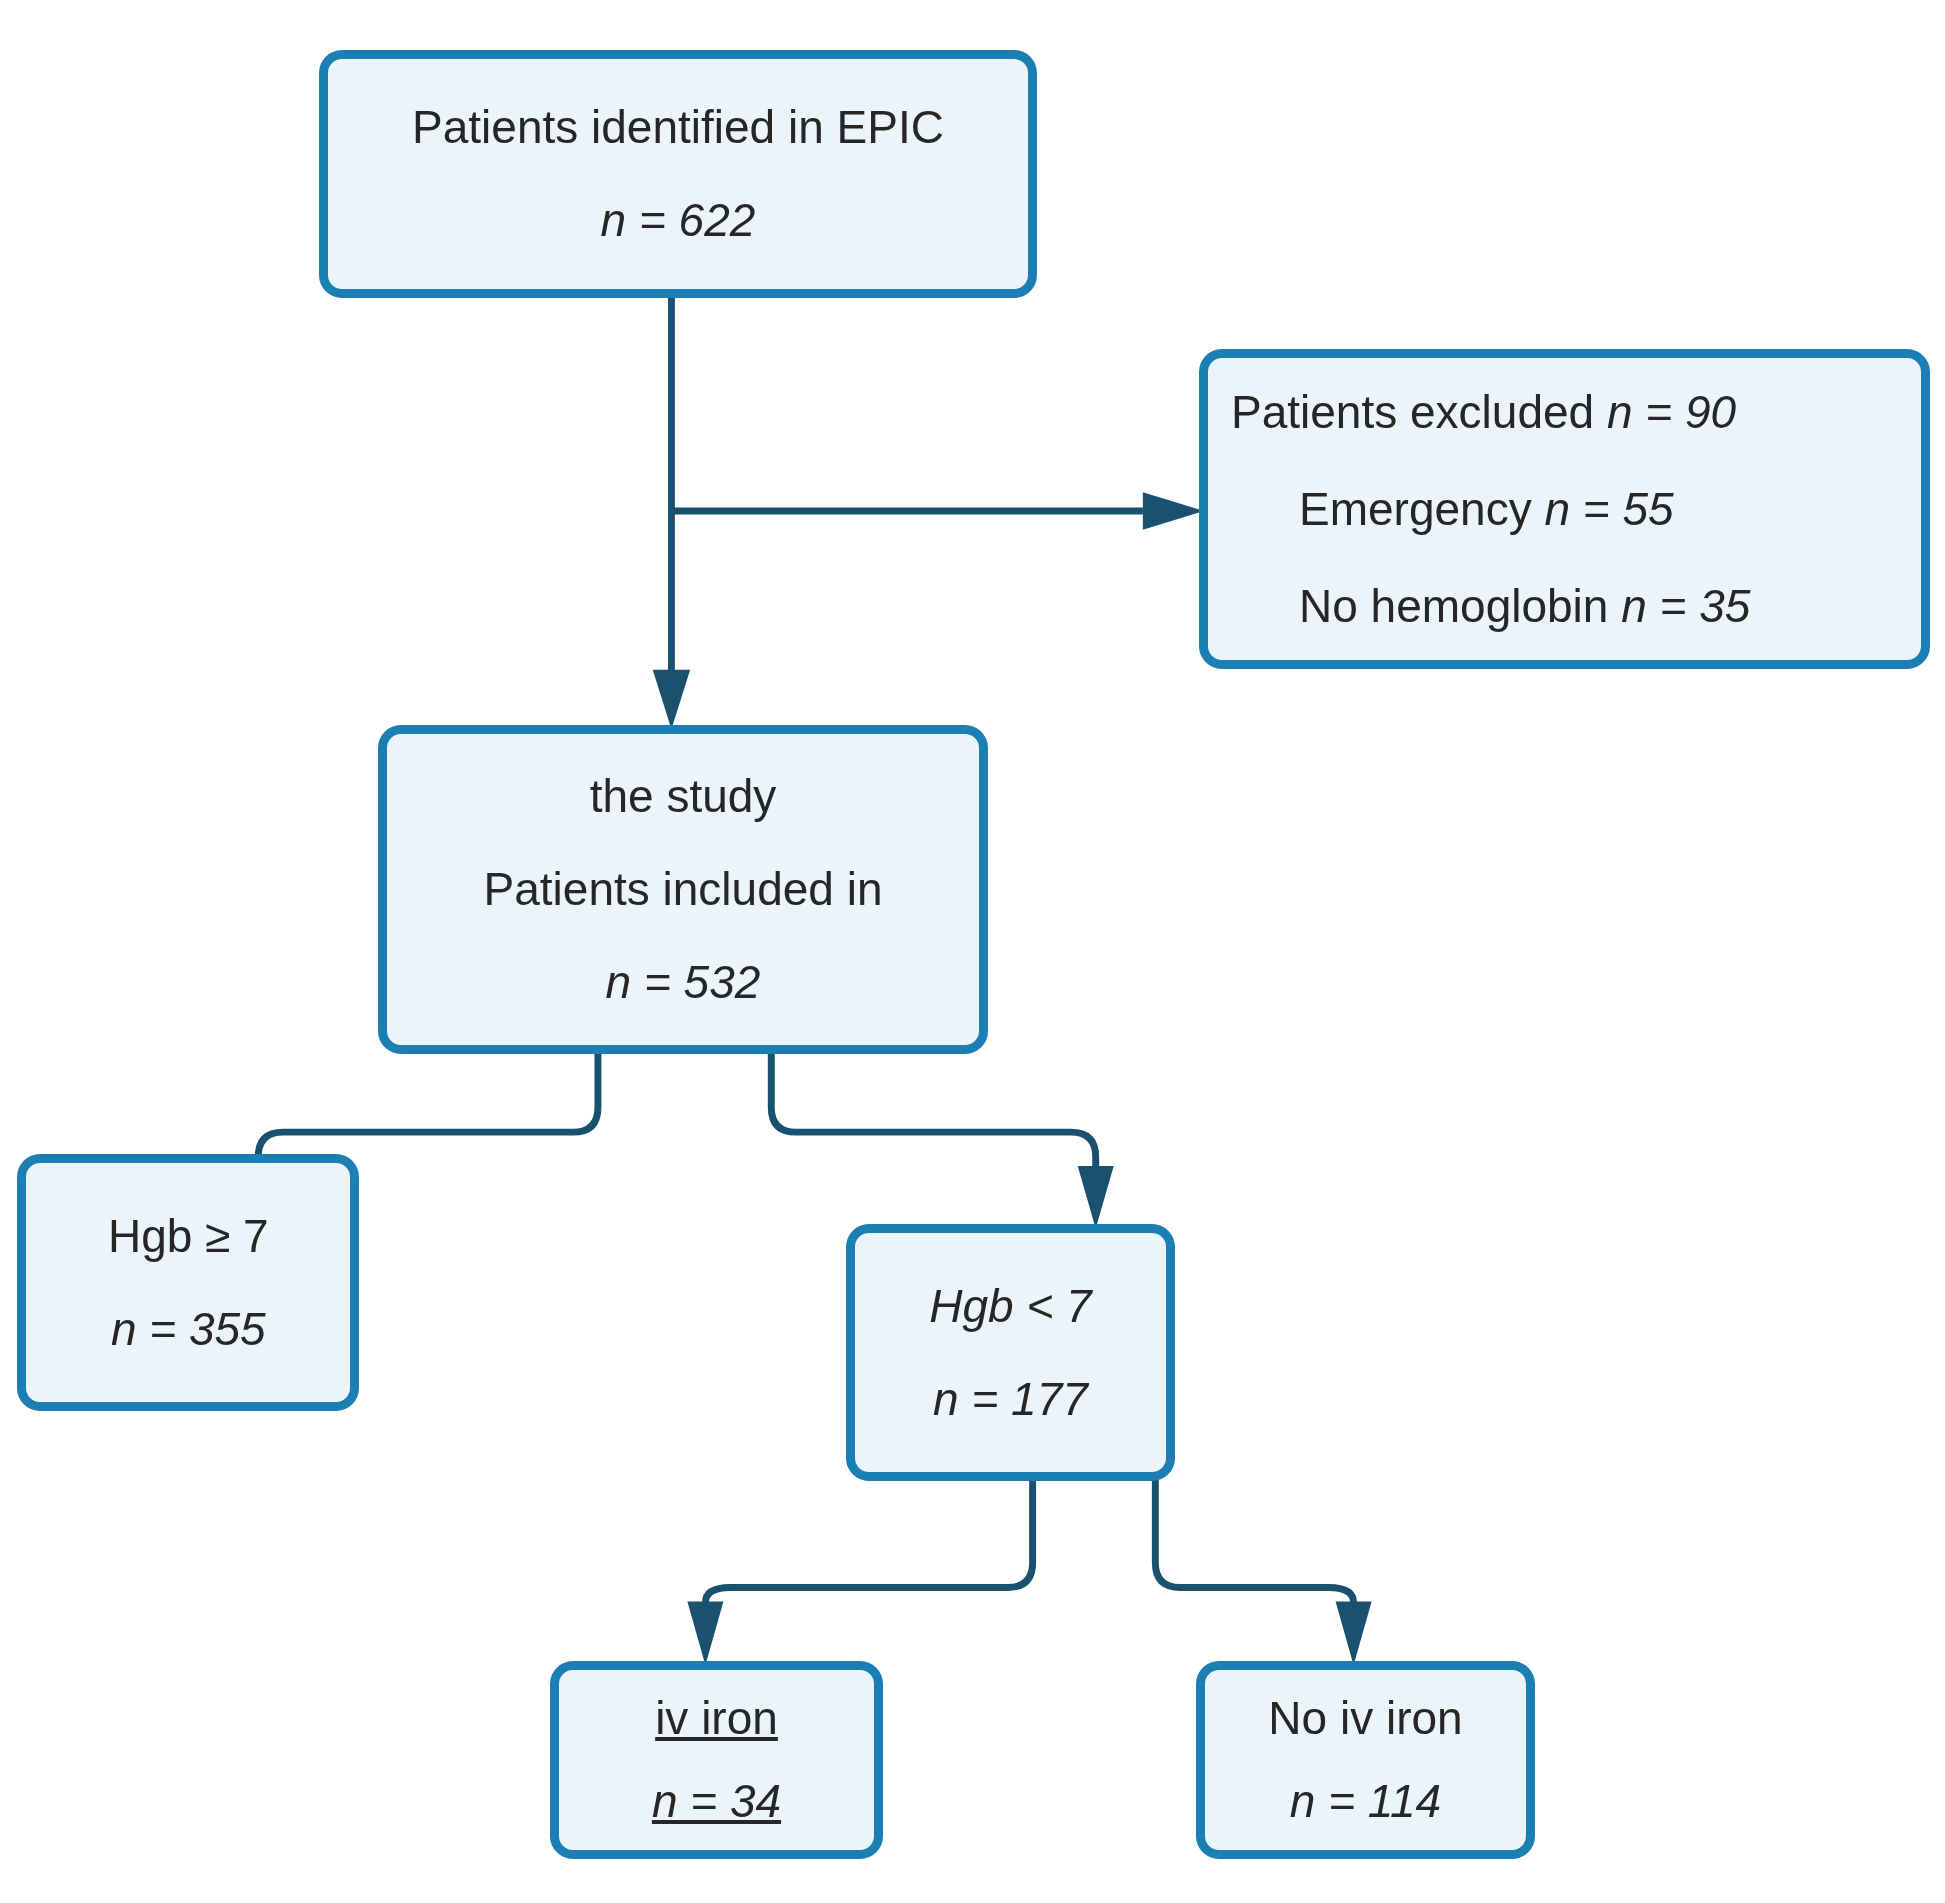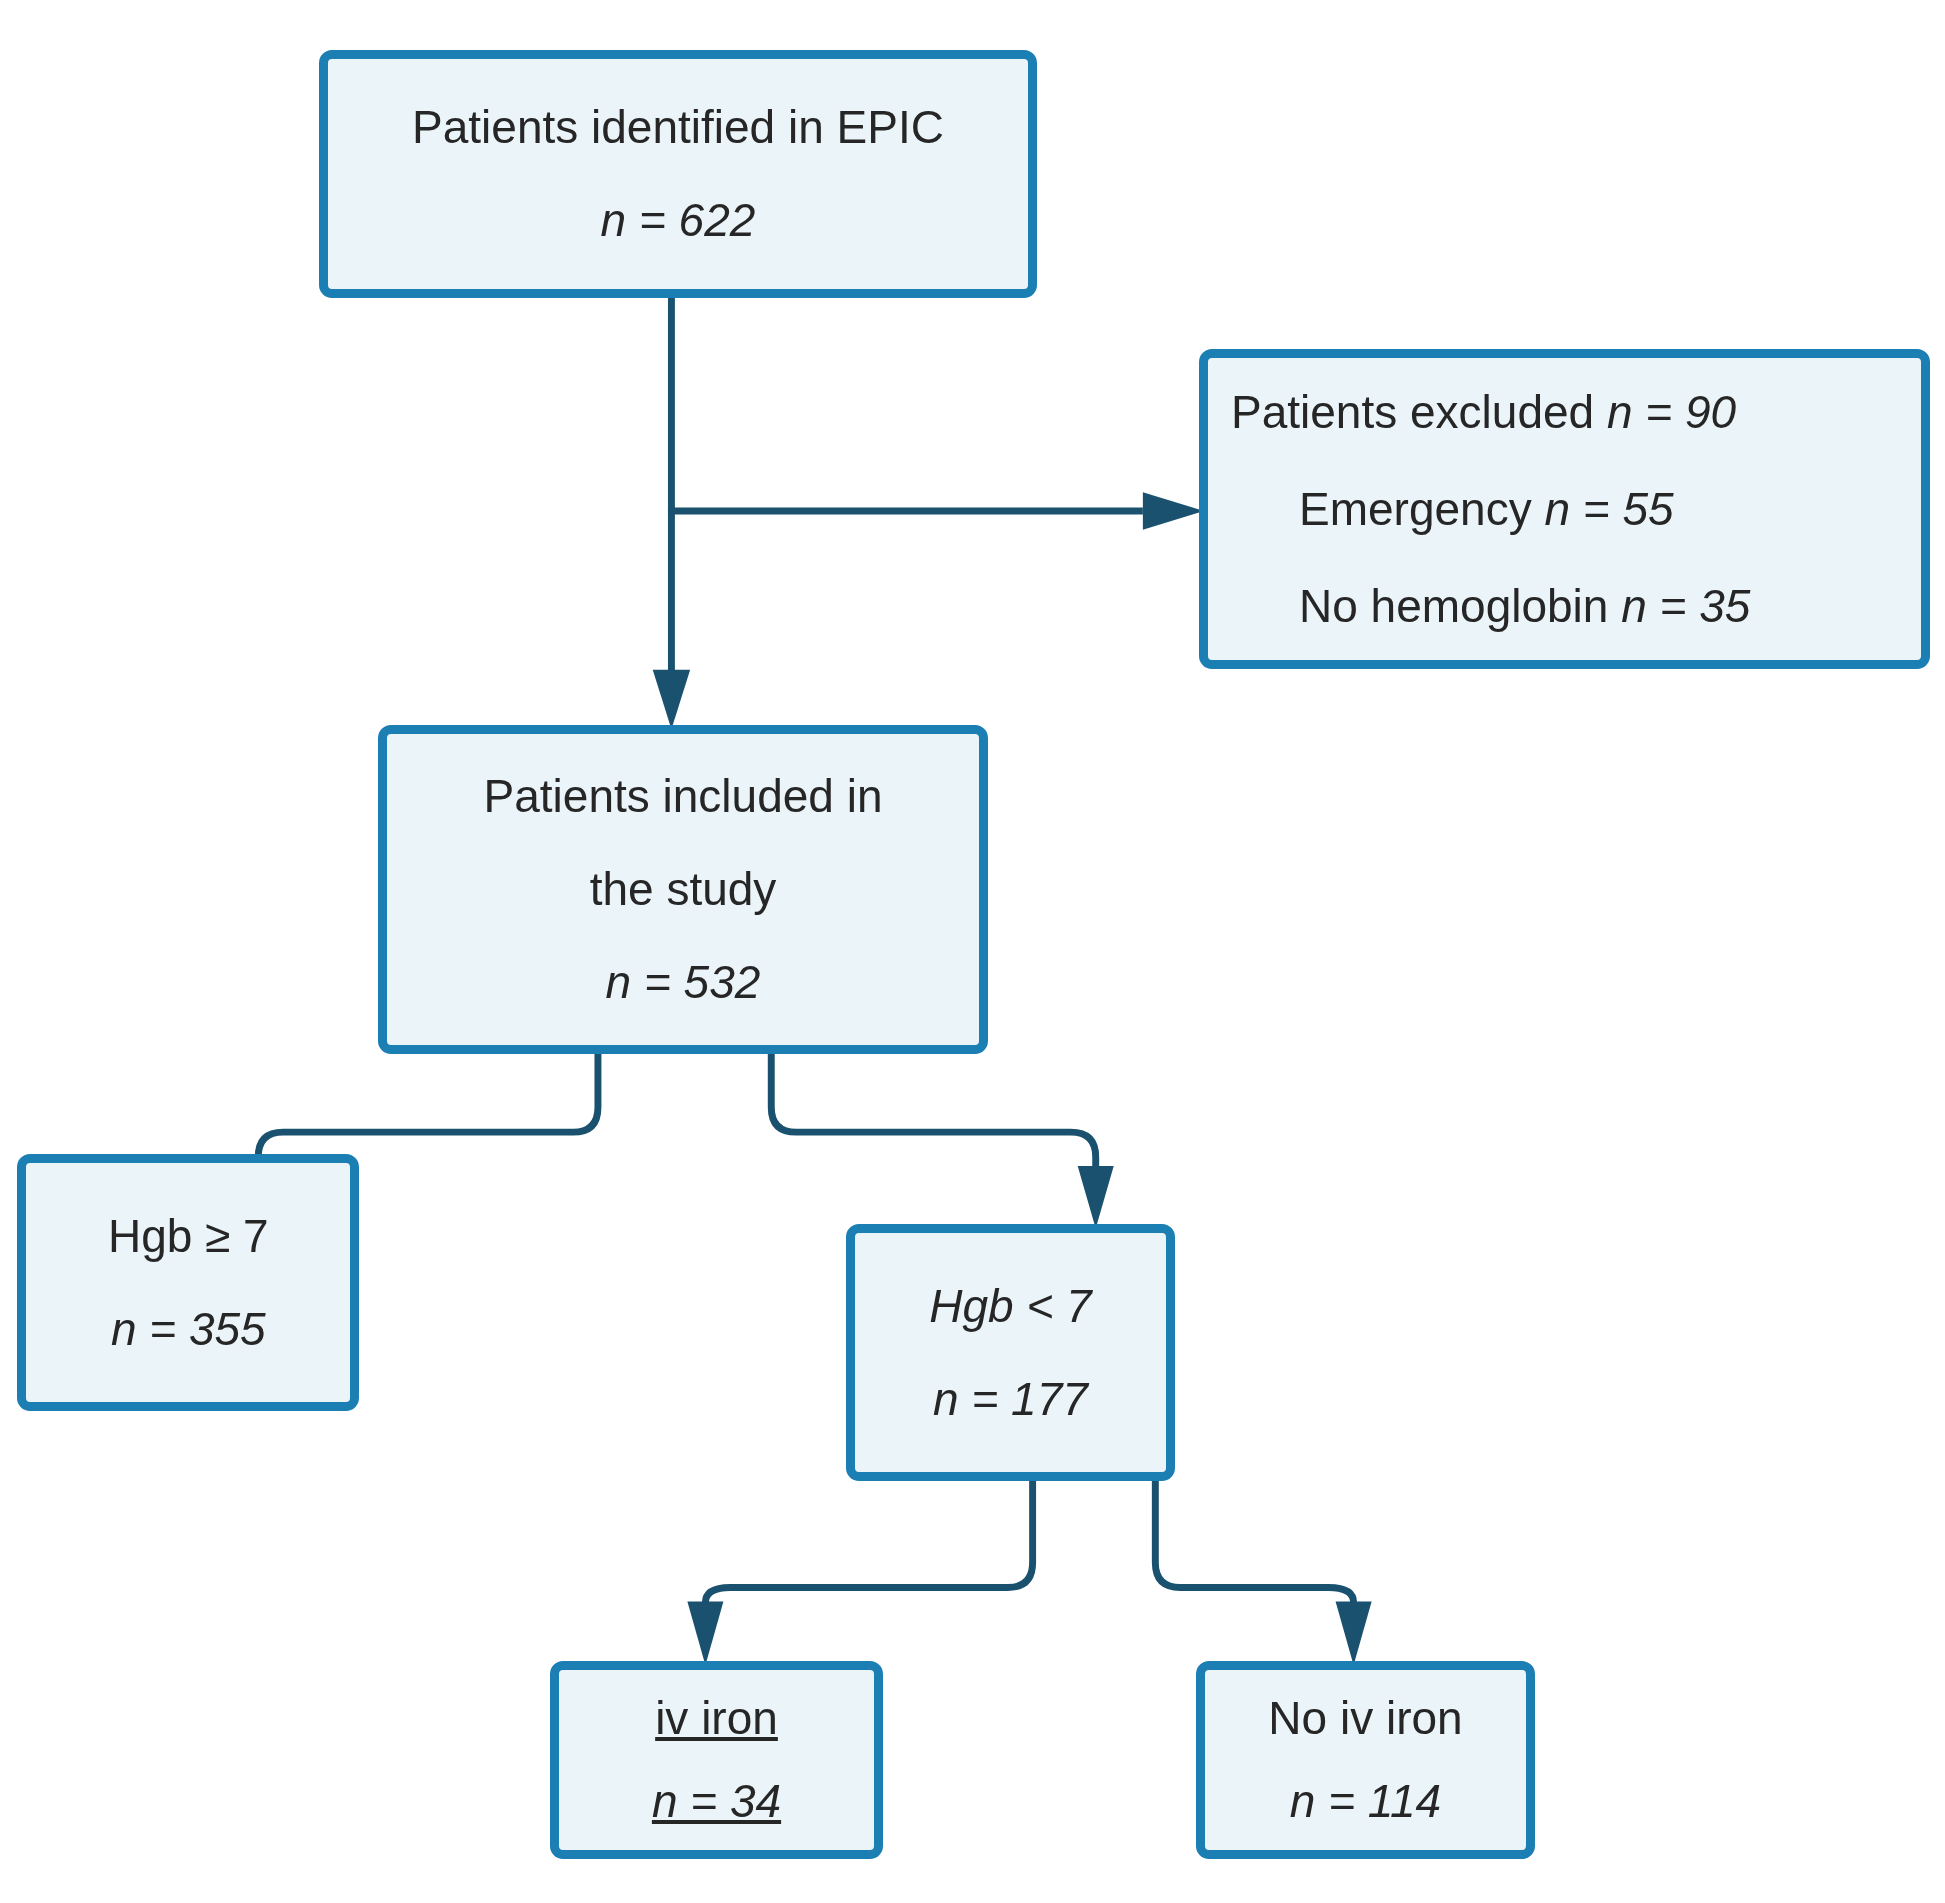--- a/index.html
+++ b/index.html
@@ -33,21 +33,21 @@
   }
   .wires polygon{
     fill:var(--connector);
     stroke:none;
   }
   .node{
     position:absolute;
     box-sizing:border-box;
     background:var(--fill);
     border:9.7px solid var(--border);
-    border-radius:13px;
+    border-radius:23px;
     display:flex;
     flex-direction:column;
     justify-content:center;
     align-items:center;
     z-index:1;
     font-size:46px;
     line-height:93px;
     text-align:center;
   }
   .node .it{font-style:italic;}
@@ -92,22 +92,22 @@
     <div class="line it">n = 622</div>
   </div>
 
   <div class="node node-excluded">
     <div class="line"><span>Patients excluded</span> <span class="it">n = 90</span></div>
     <div class="line indent"><span>Emergency</span> <span class="it">n = 55</span></div>
     <div class="line indent"><span>No hemoglobin</span> <span class="it">n = 35</span></div>
   </div>
 
   <div class="node node-included">
+    <div class="line">the study</div>
     <div class="line">Patients included in</div>
-    <div class="line">the study</div>
     <div class="line it">n = 532</div>
   </div>
 
   <div class="node node-hgb-ge7">
     <div class="line">Hgb ≥ 7</div>
     <div class="line it">n = 355</div>
   </div>
 
   <div class="node node-hgb-lt7">
     <div class="line it">Hgb &lt; 7</div>

